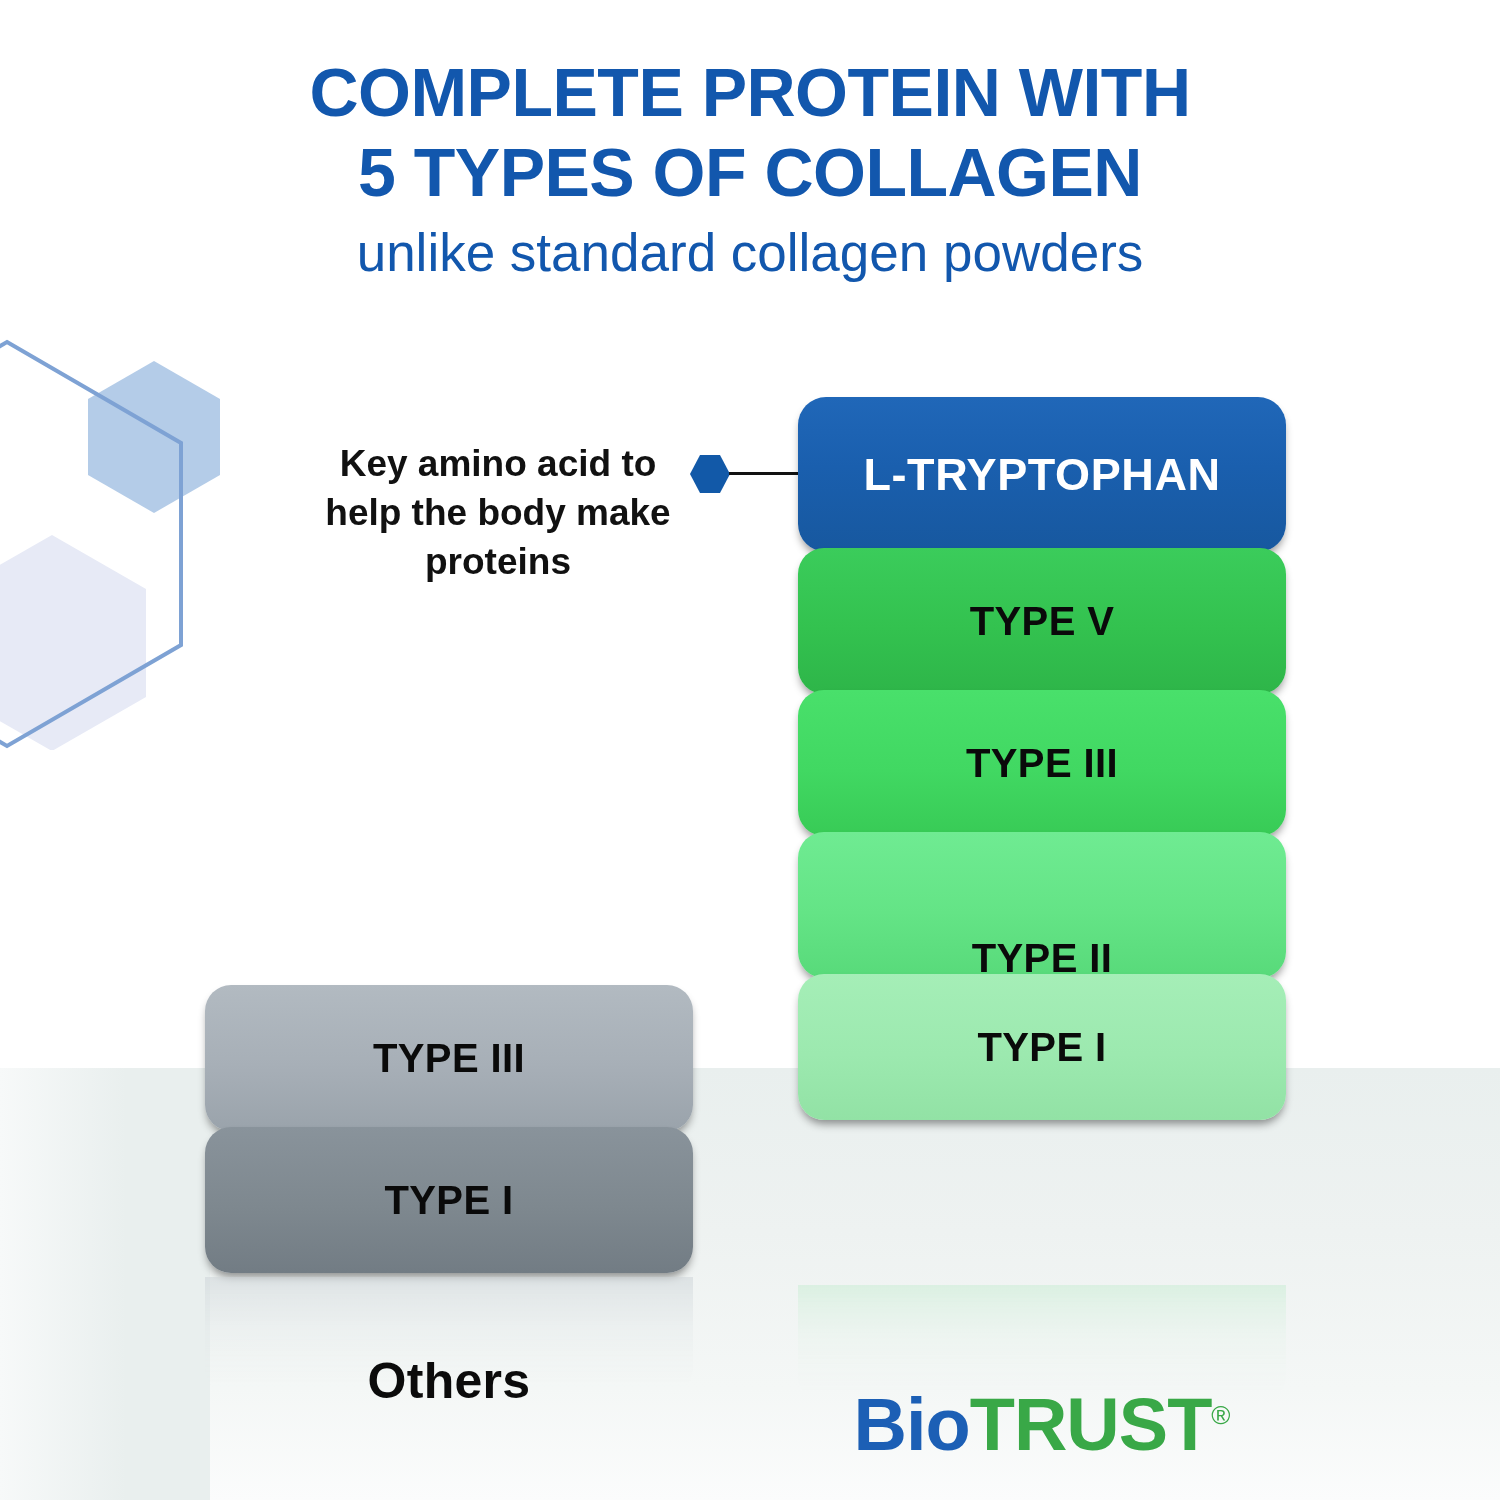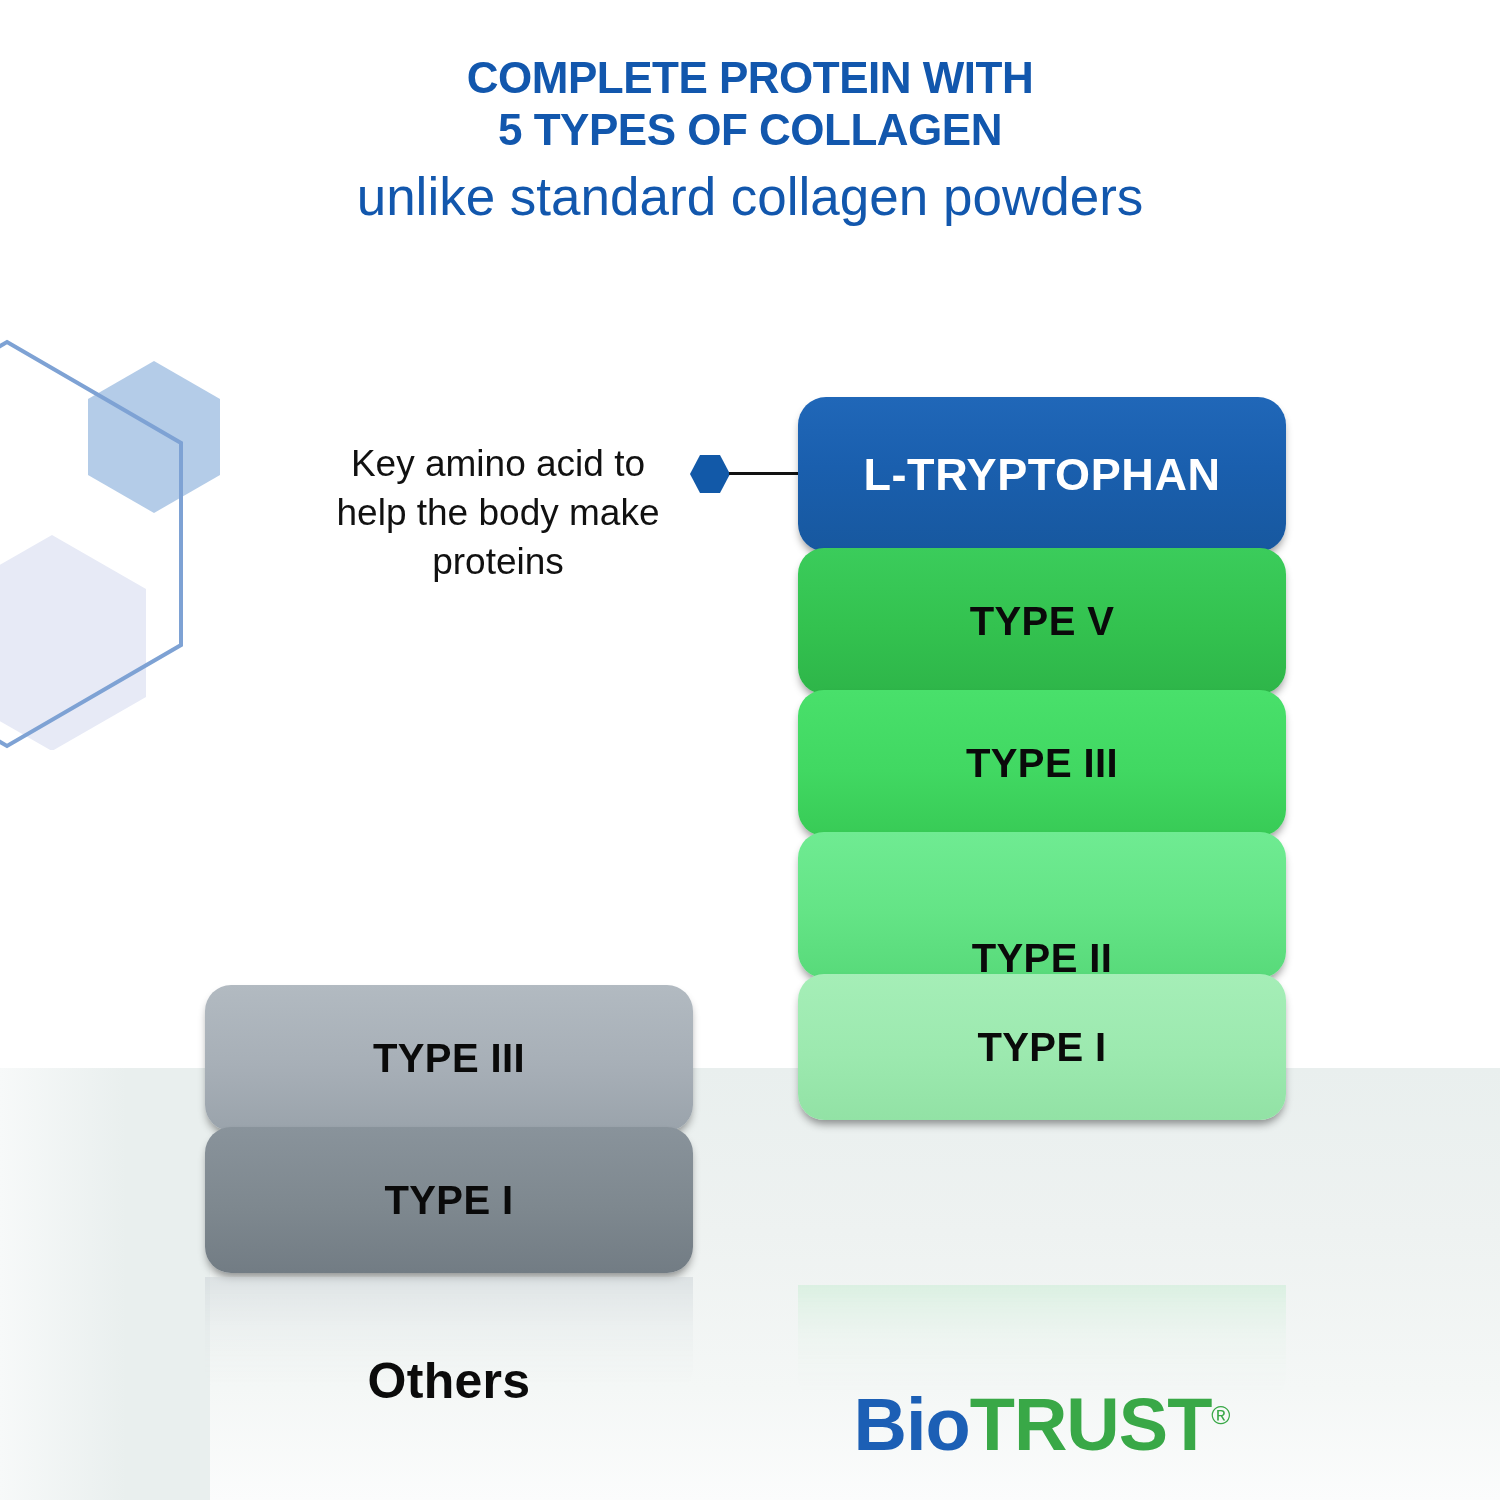--- a/index.html
+++ b/index.html
@@ -24,21 +24,21 @@
 
   
   #headline {
     position:absolute; left:0; top:52px; width:1500px;
     text-align:center;
   }
   #headline .l1, #headline .l2 {
     display:block;
     color:#1257AD;
     font-weight:bold;
-    font-size:44px;
+    font-size:68px;
     letter-spacing:-0.5px;
     line-height:1.18;
     white-space:nowrap;
   }
   #headline .sub {
     display:block;
     margin-top:12px;
     color:#1257AD;
     font-weight:normal;
     font-size:53px;
@@ -49,20 +49,21 @@
   
   #deco { position:absolute; left:-130px; top:330px; width:420px; height:420px; }
 
   
   #callout {
     position:absolute; left:318px; top:440px; width:360px;
     text-align:center;
     color:#111111;
     font-size:37px;
     line-height:1.32;
+    font-weight:bold;
   }
   #callout-hex {
     position:absolute; left:688px; top:452px; width:44px; height:44px;
   }
   #callout-line {
     position:absolute; left:729px; top:472px; width:74px; height:3px;
     background:#111111;
   }
 
   

